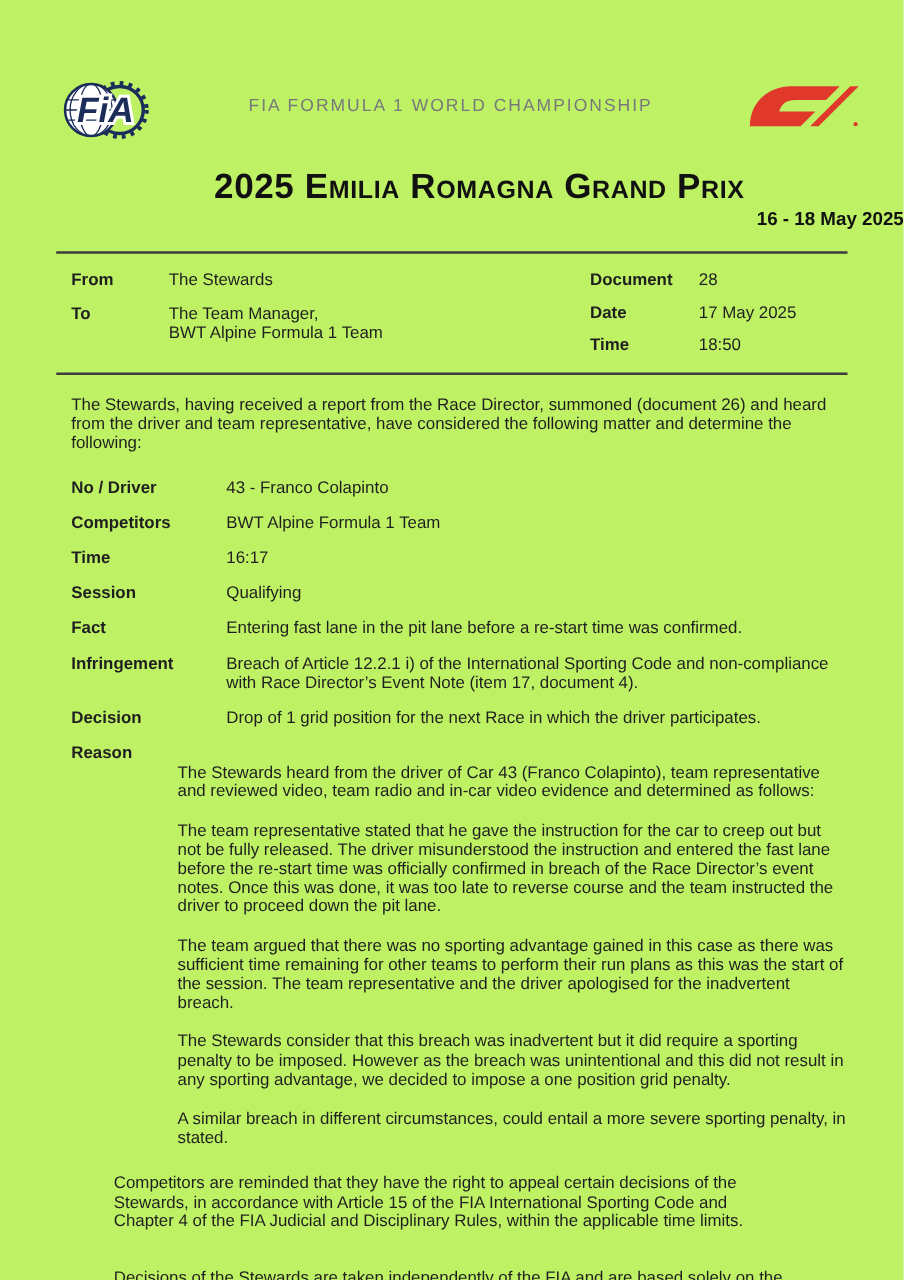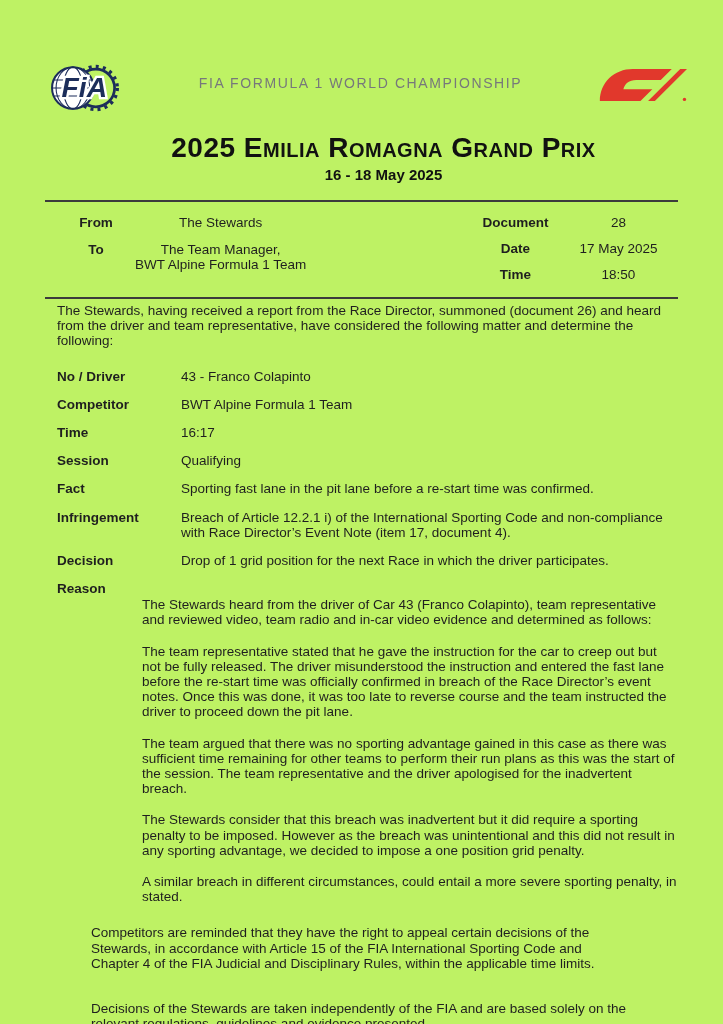--- a/index.html
+++ b/index.html
@@ -20,37 +20,37 @@
     font-size:14px; letter-spacing:1.6px; color:#77787b;
     font-weight:400; padding-bottom:14px;
   }
   .f1-logo { flex:0 0 auto; margin-bottom:6px; }
   
   .title-block { text-align:center; margin-top:6px;margin-left:44px; }
   .event-title {
     font-size:28px; font-weight:bold; font-variant:small-caps;
     letter-spacing:0.5px; color:#111;
   }
-  .event-dates { font-size:15px; font-weight:bold; margin-top:2px; color:#111; }
+  .event-dates { font-size:15px; font-weight:bold; margin-top:2px; color:#111;text-align:right; }
   
   .content { padding:0 45px; }
   
   .meta {
     margin-top:17px;
     border-top:2px solid #3c3c3c; border-bottom:2px solid #3c3c3c;
     display:flex; justify-content:space-between;
     padding:13px 0 15px 12px;
-    font-size:13.5px; line-height:15px;text-align:center;
+    font-size:13.5px; line-height:15px;
   }
   .meta-left  { display:grid; grid-template-columns:78px auto; row-gap:12px; align-content:start; }
   .meta-right { width:206px; display:grid; grid-template-columns:87px auto; row-gap:11px; align-content:start; }
   .lbl { font-weight:bold; }
   
   .intro {
-    margin:4px 4px 0 12px; max-width:618px;
+    margin:16px 4px 0 12px; max-width:618px;
     font-size:13.5px; line-height:15.2px;
   }
   .fields { margin-top:20px; }
   .field-row {
     display:grid; grid-template-columns:85px 1fr;
     margin:0 0 13px 12px;
     font-size:13.5px; line-height:15.2px;
   }
   .field-label { font-weight:bold; white-space:nowrap; }
   .field-value { max-width:540px;margin-left:39px; }
@@ -120,34 +120,34 @@
     </div>
 
     <p class="intro">The Stewards, having received a report from the Race Director, summoned (document 26) and heard from the driver and team representative, have considered the following matter and determine the following:</p>
 
     <div class="fields">
       <div class="field-row">
         <span class="field-label">No / Driver</span>
         <span class="field-value">43 - Franco Colapinto</span>
       </div>
       <div class="field-row">
-        <span class="field-label">Competitor</span>
+        <span class="field-label">Competitors</span>
         <span class="field-value">BWT Alpine Formula 1 Team</span>
       </div>
       <div class="field-row">
         <span class="field-label">Time</span>
         <span class="field-value">16:17</span>
       </div>
       <div class="field-row">
         <span class="field-label">Session</span>
         <span class="field-value">Qualifying</span>
       </div>
       <div class="field-row">
         <span class="field-label">Fact</span>
-        <span class="field-value">Sporting fast lane in the pit lane before a re-start time was confirmed.</span>
+        <span class="field-value">Entering fast lane in the pit lane before a re-start time was confirmed.</span>
       </div>
       <div class="field-row">
         <span class="field-label">Infringement</span>
         <span class="field-value">Breach of Article 12.2.1 i) of the International Sporting Code and non-compliance with Race Director’s Event Note (item 17, document 4).</span>
       </div>
       <div class="field-row">
         <span class="field-label">Decision</span>
         <span class="field-value">Drop of 1 grid position for the next Race in which the driver participates.</span>
       </div>
 

